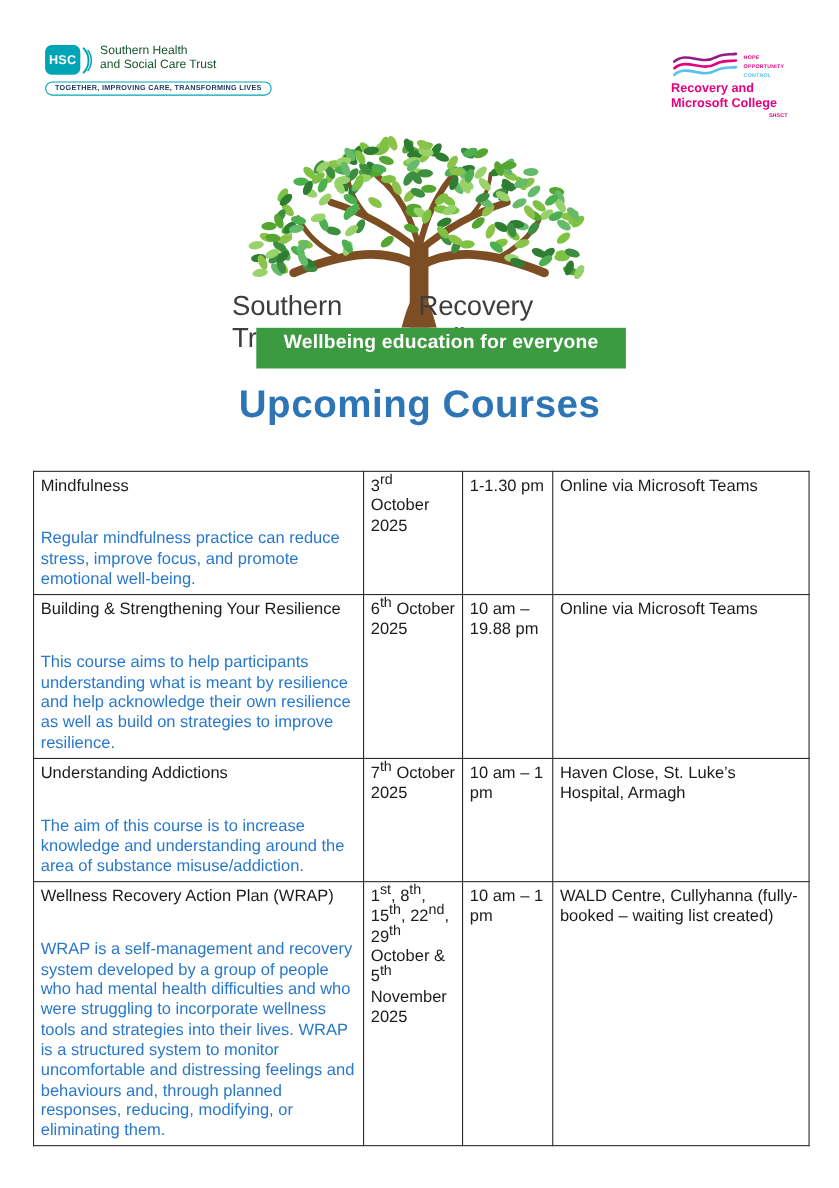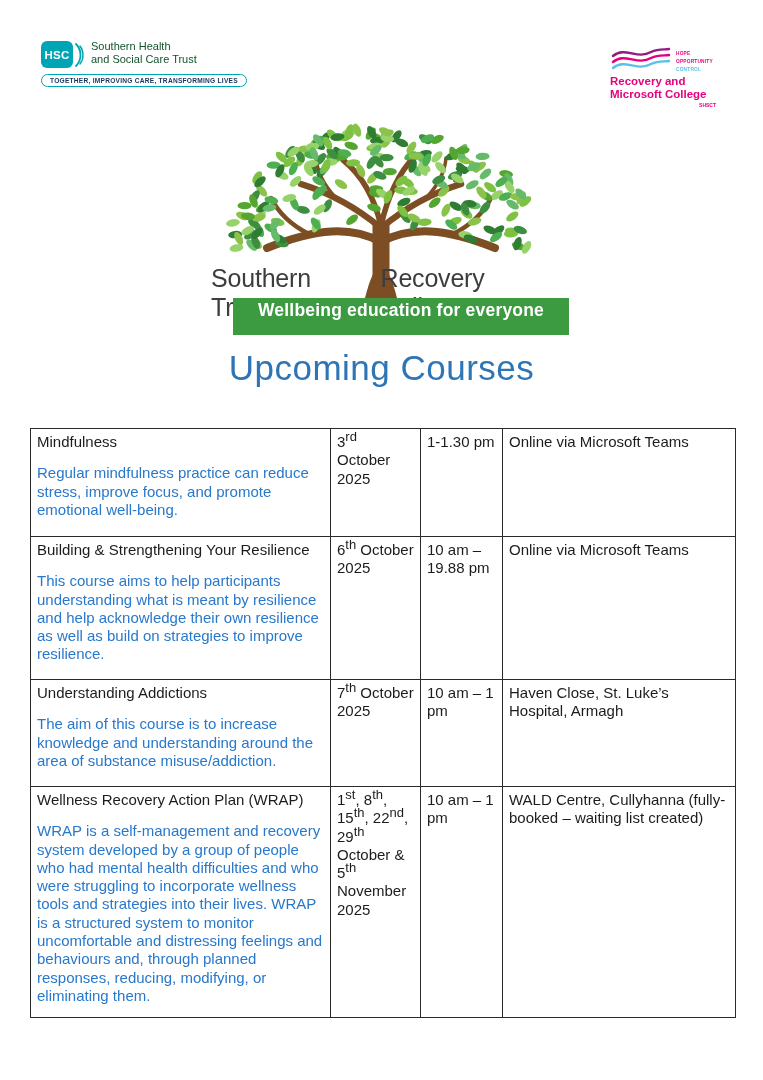--- a/index.html
+++ b/index.html
@@ -36,32 +36,32 @@
     position:absolute;left:0;top:152px;width:100%;display:flex;justify-content:center;gap:28px;
     font-size:25px;color:#3d3d3d;letter-spacing:-.2px;
   }
   .tree-banner{
     position:absolute;left:2px;top:186px;width:336px;height:37px;background:var(--banner_green);
     color:#fff;font-weight:bold;font-size:17.5px;text-align:center;line-height:25px;letter-spacing:.2px;margin-left:20px;
   }
   
   .page-title{
     position:absolute;left:0;top:348px;width:100%;text-align:center;
-    color:var(--heading_blue);font-weight:normal;font-size:35px;letter-spacing:.5px;
+    color:var(--heading_blue);font-weight:bold;font-size:35px;letter-spacing:.5px;
   }
   
   .courses-table{
     position:absolute;left:30px;top:428px;width:705px;border-collapse:collapse;table-layout:fixed;
     font-size:15px;color:#1c1c1c;border-radius:30px;
   }
   .courses-table td{
     border:1.5px solid #2b2b2b;vertical-align:top;padding:4px 6px;line-height:1.22;
     overflow:hidden;
   }
-  .course-desc{color:var(--body_blue);margin-top:13px;}
+  .course-desc{color:var(--body_blue);margin-top:30px;}
   .cell-date sup,.cell-date sup{font-size:13px;}
   sup{line-height:0;}
 </style>
 </head>
 <body>
 
 <div class="page">
 
   <div class="hsc-logo">
     <div class="hsc-row">

